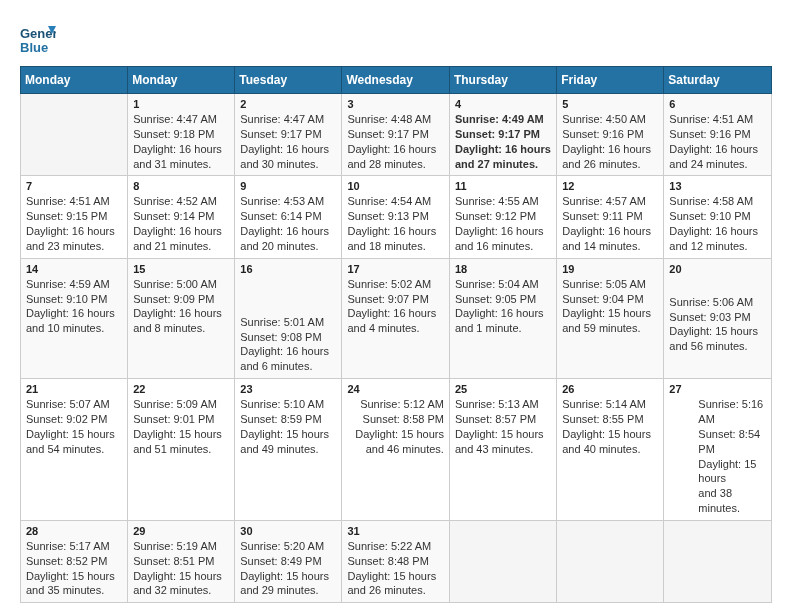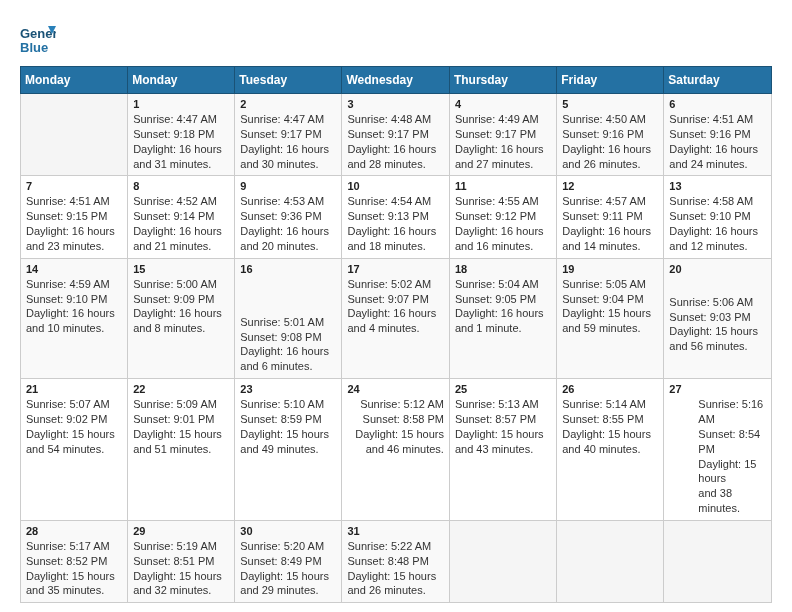--- a/index.html
+++ b/index.html
@@ -136,21 +136,21 @@
         </td>
         <td>
           <span class="day-num">3</span>
           <div class="day-info" style="white-space: pre-line;">Sunrise: 4:48 AM
 Sunset: 9:17 PM
 Daylight: 16 hours
 and 28 minutes.</div>
         </td>
         <td>
           <span class="day-num">4</span>
-          <div class="day-info" style="white-space: pre-line;">Sunrise: 4:49 AM
+          <div class="day-info" style="white-space: pre-line; font-weight: bold;">Sunrise: 4:49 AM
 Sunset: 9:17 PM
 Daylight: 16 hours
 and 27 minutes.</div>
         </td>
         <td>
           <span class="day-num">5</span>
           <div class="day-info" style="white-space: pre-line;">Sunrise: 4:50 AM
 Sunset: 9:16 PM
 Daylight: 16 hours
 and 26 minutes.</div>
@@ -174,21 +174,21 @@
         <td>
           <span class="day-num">8</span>
           <div class="day-info" style="white-space: pre-line;">Sunrise: 4:52 AM
 Sunset: 9:14 PM
 Daylight: 16 hours
 and 21 minutes.</div>
         </td>
         <td>
           <span class="day-num">9</span>
           <div class="day-info" style="white-space: pre-line;">Sunrise: 4:53 AM
-Sunset: 9:36 PM
+Sunset: 6:14 PM
 Daylight: 16 hours
 and 20 minutes.</div>
         </td>
         <td>
           <span class="day-num">10</span>
           <div class="day-info" style="white-space: pre-line;">Sunrise: 4:54 AM
 Sunset: 9:13 PM
 Daylight: 16 hours
 and 18 minutes.</div>
         </td>

